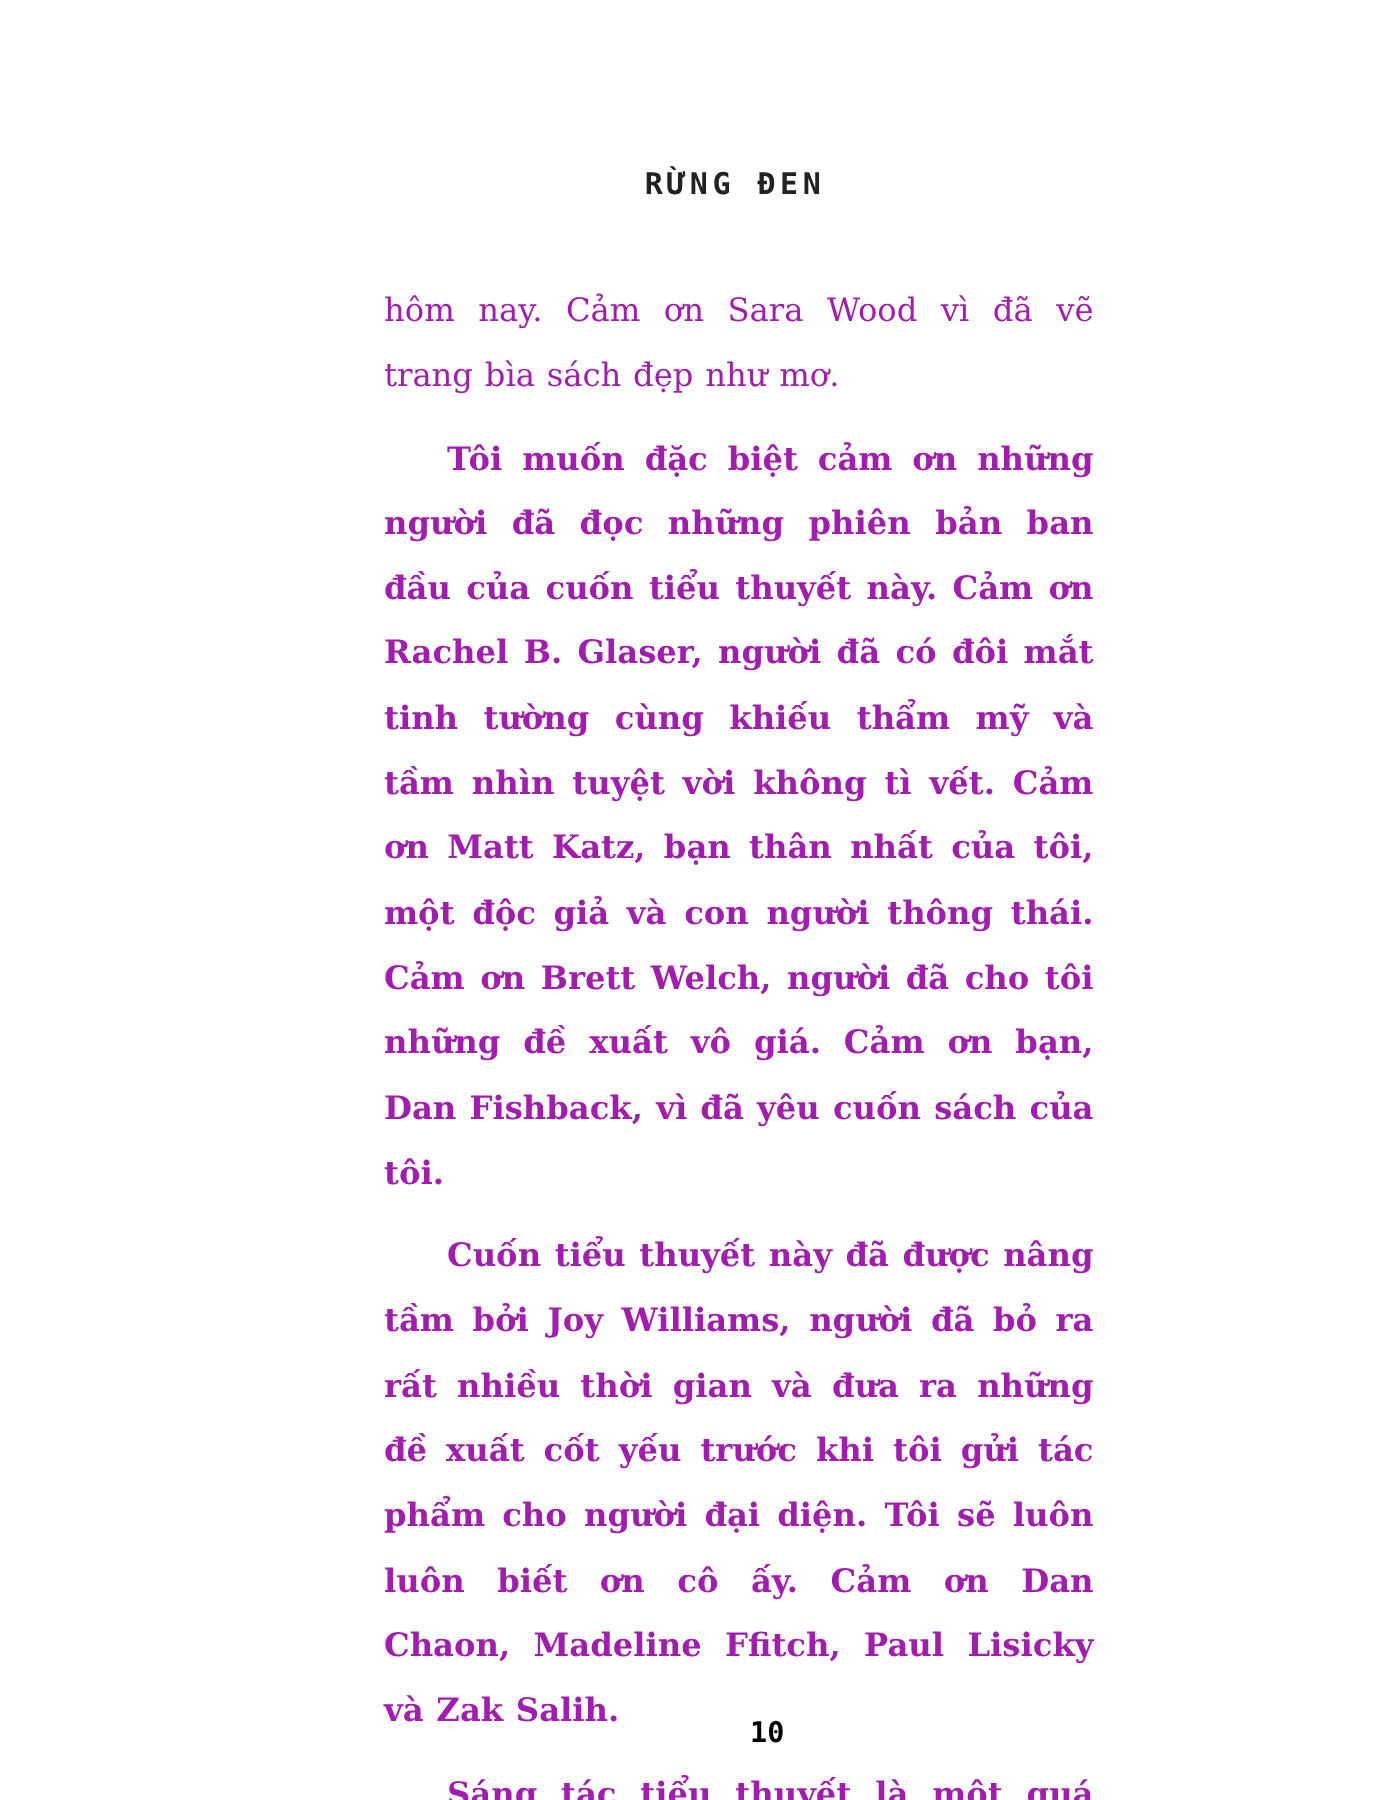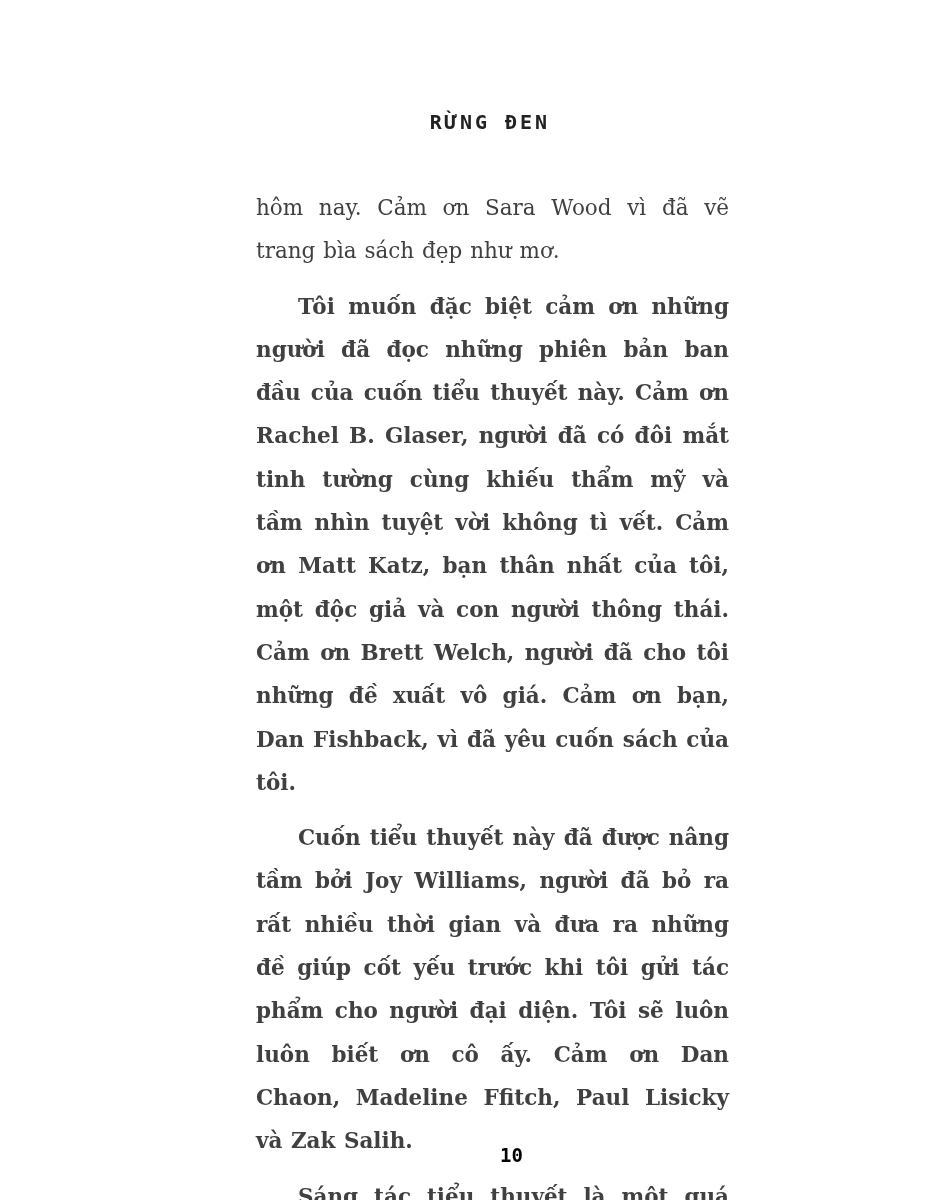--- a/index.html
+++ b/index.html
@@ -30,21 +30,21 @@
     color: #222222;
     margin-bottom: 52px;
     
     margin-left: 7px;
   }
 
   .body-text p {
     font-size: 21.5px;
     line-height: 43.3px;
     text-align: justify;
-    color: #404040;
+    color: #a21caf;
     margin-bottom: 12px;
     word-spacing: 1px;
   }
 
   .body-text p.indent {
     text-indent: 42px;
     font-weight: bold;
   }
 
   .page-number {
@@ -62,19 +62,19 @@
 </head>
 <body>
 
 <div class="page">
 
   <div class="running-header">RỪNG ĐEN</div>
 
   <div class="body-text">
     <p>hôm nay. Cảm ơn Sara Wood vì đã vẽ trang bìa sách đẹp như mơ.</p>
     <p class="indent">Tôi muốn đặc biệt cảm ơn những người đã đọc những phiên bản ban đầu của cuốn tiểu thuyết này. Cảm ơn Rachel B. Glaser, người đã có đôi mắt tinh tường cùng khiếu thẩm mỹ và tầm nhìn tuyệt vời không tì vết. Cảm ơn Matt Katz, bạn thân nhất của tôi, một độc giả và con người thông thái. Cảm ơn Brett Welch, người đã cho tôi những đề xuất vô giá. Cảm ơn bạn, Dan Fishback, vì đã yêu cuốn sách của tôi.</p>
-    <p class="indent">Cuốn tiểu thuyết này đã được nâng tầm bởi Joy Williams, người đã bỏ ra rất nhiều thời gian và đưa ra những đề giúp cốt yếu trước khi tôi gửi tác phẩm cho người đại diện. Tôi sẽ luôn luôn biết ơn cô ấy. Cảm ơn Dan Chaon, Madeline Ffitch, Paul Lisicky và Zak Salih.</p>
+    <p class="indent">Cuốn tiểu thuyết này đã được nâng tầm bởi Joy Williams, người đã bỏ ra rất nhiều thời gian và đưa ra những đề xuất cốt yếu trước khi tôi gửi tác phẩm cho người đại diện. Tôi sẽ luôn luôn biết ơn cô ấy. Cảm ơn Dan Chaon, Madeline Ffitch, Paul Lisicky và Zak Salih.</p>
     <p class="indent">Sáng tác tiểu thuyết là một quá trình kỳ lạ, lộn xộn và bất ổn về cảm xúc! Rất nhiều người đã giúp tôi không gục ngã, lắng nghe và tác động đến góc đời văn sĩ của tôi trong suốt những năm qua. Cảm ơn Jessica Adams, Erin Baillargeon, Jeff Bond, Heather</p>
   </div>
 
   <div class="page-number">10</div>
 
 </div>
 
 </body></html>

